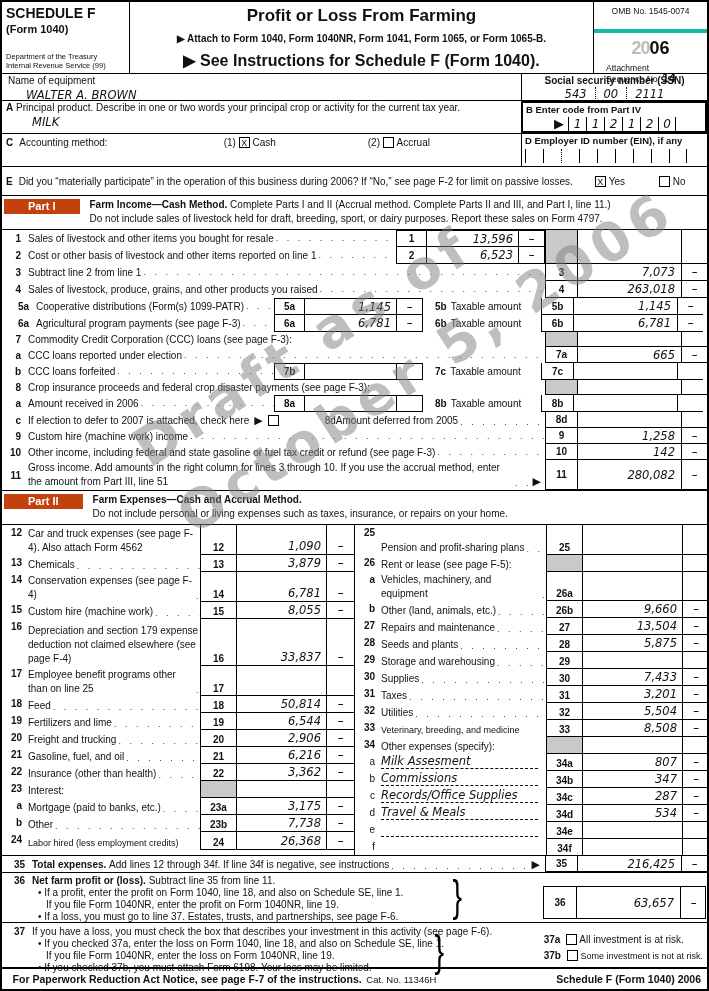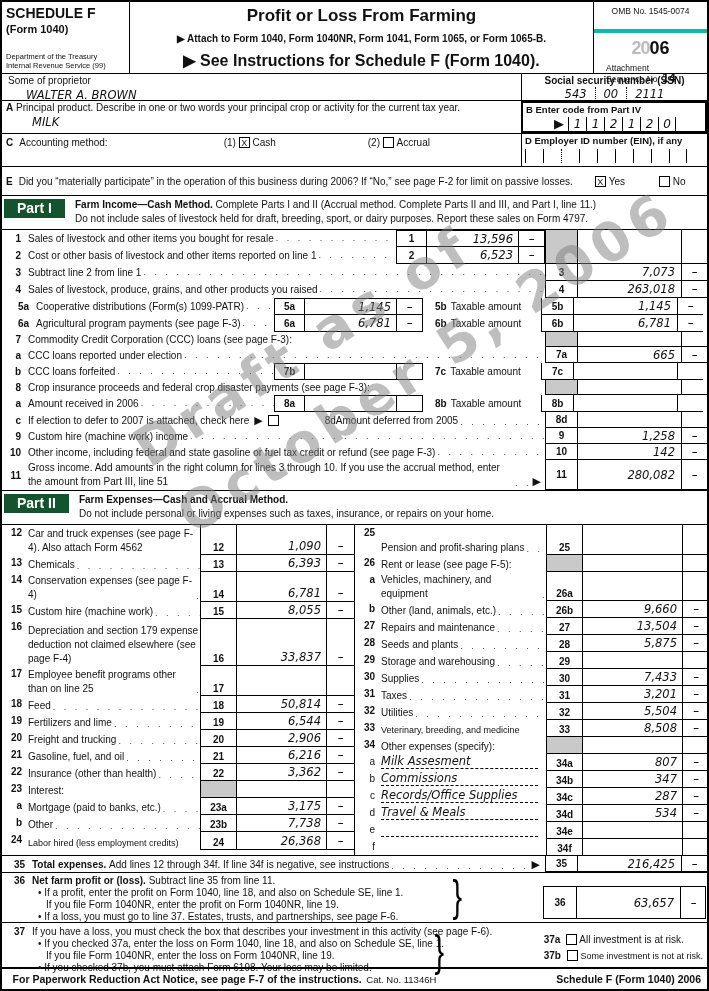--- a/index.html
+++ b/index.html
@@ -48,21 +48,21 @@
   .ein{display:flex;margin-top:3px;height:14px;}
   .ein span{width:18px;border-left:1px solid #000;}
   .ein span.dot{border-left:1px dotted #000;}
   .ein span:last-child{border-right:1px solid #000;}
   .erow{display:flex;height:29px;border-bottom:1.5px solid #000;align-items:center;padding:0 4px;}
   .cb{display:inline-block;width:11px;height:11px;border:1px solid #000;text-align:center;
       line-height:11px;font-size:9px;vertical-align:-2px;flex-shrink:0;}
   .gap{display:inline-block;width:22px;}
   
   .phead{display:flex;border-bottom:1.5px solid #000;padding:2px 0 3px;}
-  .badge{background:#14532d;color:#fff;font-weight:bold;font-size:14px;padding:1px 13px 2px;margin:1px 0 0 2px;
+  .badge{background:#c2410c;color:#fff;font-weight:bold;font-size:11px;padding:1px 24px 2px;margin:1px 0 0 2px;
          align-self:flex-start;white-space:nowrap;}
   .phead .ptxt{padding-left:10px;line-height:14px;}
   
   .p1r{display:flex;align-items:center;position:relative;}
   .n{width:26px;text-align:right;padding-right:7px;font-weight:bold;flex-shrink:0;}
   .tfix{display:flex;align-items:flex-end;overflow:hidden;}
   .grow{flex:1;}
   .dots{flex:1;min-width:6px;overflow:hidden;white-space:nowrap;color:#333;font-size:9px;
         letter-spacing:3px;padding:0 2px 1px;align-self:flex-end;}
   .dots::after{content:". . . . . . . . . . . . . . . . . . . . . . . . . . . . . . . . . . . . . . . . . . . . . . . . . . . . . . . . . . . .";}
@@ -154,21 +154,21 @@
       <div class="as">
         <span>Attachment</span><br>
         <span>Sequence No.</span>
         <span class="sqno">14</span>
       </div>
     </div>
   </div>
 
   <div class="nrow">
     <div class="nL">
-      <div>Some of proprietor</div>
+      <div>Name of equipment</div>
       <div class="val hv">WALTER A. BROWN</div>
     </div>
     <div class="ssn">
       <div class="b">Social security number (SSN)</div>
       <div class="vals hv">
         <span>543</span>
           <span class="sep"></span>
         <span>00</span>
           <span class="sep"></span>
         <span>2111</span>
@@ -443,21 +443,21 @@
         <span class="cell c2 hv">1,090</span>
         <span class="cell c3 hv">–</span>
       </div>
       <div class="p2r" style="height:17px">
         <span class="n2">13</span>
         <div class="d2">
             <span class="lbl">Chemicals</span>
             <span class="dots"></span>
           </div>
         <span class="cell c1">13</span>
-        <span class="cell c2 hv">6,393</span>
+        <span class="cell c2 hv">3,879</span>
         <span class="cell c3 hv">–</span>
       </div>
       <div class="p2r" style="height:30px">
         <span class="n2">14</span>
         <div class="d2">
             <span class="lbl">Conservation expenses (see page F-4)</span>
             <span class="dots"></span>
           </div>
         <span class="cell c1">14</span>
         <span class="cell c2 hv">6,781</span>

